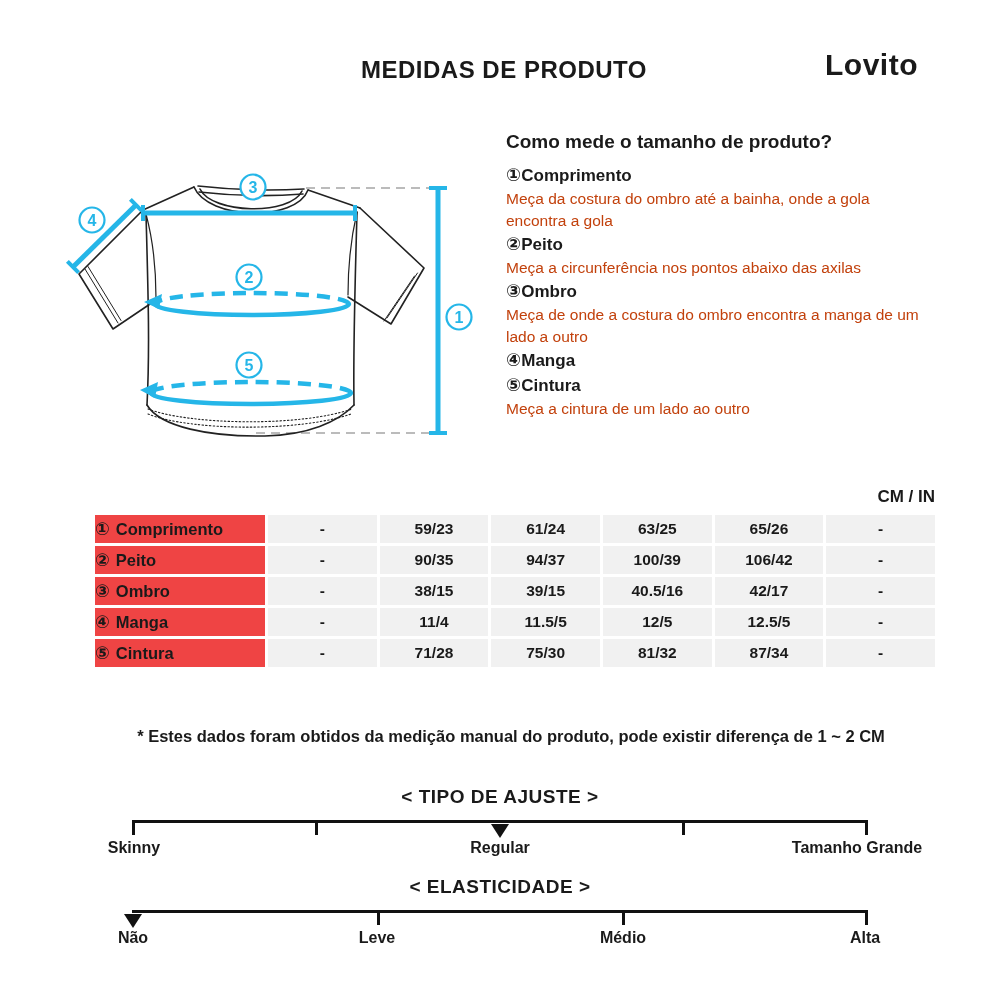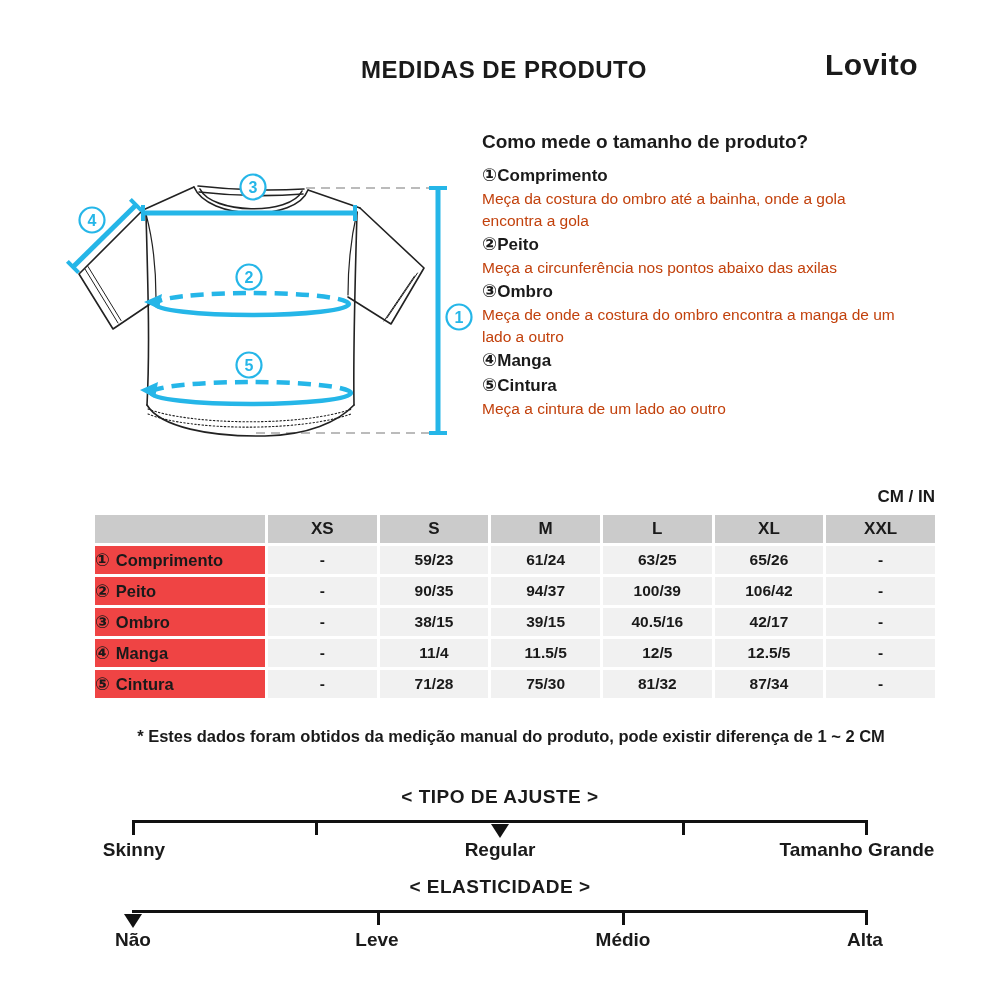--- a/index.html
+++ b/index.html
@@ -5,21 +5,21 @@
   html,body{margin:0;padding:0;background:#fff;}
   body{font-family:"Liberation Sans","DejaVu Sans",sans-serif;color:#1a1a1a;}
   #canvas{position:relative;width:1000px;height:1000px;background:#fff;overflow:hidden;}
 
   .page-title{position:absolute;top:56px;left:0;right:0;text-align:center;
     font-size:24px;font-weight:800;letter-spacing:.5px;margin-left:8px;}
   .brand{position:absolute;top:48px;right:82px;font-size:30px;font-weight:800;letter-spacing:.5px;}
 
   .diagram{position:absolute;left:60px;top:148px;width:420px;height:320px;}
 
-  .guide{position:absolute;left:482px;top:131px;width:422px;}
+  .guide{position:absolute;left:506px;top:131px;width:422px;}
   .guide h2{margin:0 0 10px 0;font-size:19px;font-weight:800;}
   .guide .g-label{font-size:17px;font-weight:800;line-height:24px;}
   .guide .g-num{font-size:18px;font-weight:700;}
   .guide .g-desc{font-size:15.5px;line-height:22px;color:#c2410c;}
 
   .unit-label{position:absolute;top:487px;right:65px;font-size:17px;font-weight:800;}
 
   table.sizes{position:absolute;left:92px;top:512px;width:846px;
     border-collapse:separate;border-spacing:3px;table-layout:fixed;}
   table.sizes td{height:28px;padding:0;vertical-align:middle;}
@@ -31,21 +31,21 @@
 
   .footnote{position:absolute;top:727px;left:0;right:0;text-align:center;
     font-size:16.5px;font-weight:800;padding-left:22px;}
 
   .slider-title{position:absolute;left:0;right:0;text-align:center;
     font-size:19px;font-weight:800;letter-spacing:.5px;}
   .track{position:absolute;left:132px;width:736px;height:14px;border-top:3px solid #111;}
   .tick{position:absolute;top:0;width:3px;height:12px;background:#111;}
   .tri{position:absolute;width:0;height:0;border-left:9px solid transparent;
     border-right:9px solid transparent;border-top:14px solid #111;top:1px;}
-  .sl-label{position:absolute;transform:translateX(-50%);font-size:19px;font-weight:800;white-space:nowrap;}
+  .sl-label{position:absolute;transform:translateX(-50%);font-size:16px;font-weight:800;white-space:nowrap;}
 </style>
 </head>
 <body>
 
 <div id="canvas">
 
   <div class="page-title">MEDIDAS DE PRODUTO</div>
   <div class="brand">Lovito</div>
 
   <svg class="diagram" viewBox="0 0 420 320" xmlns="http://www.w3.org/2000/svg">
@@ -137,29 +137,20 @@
     <colgroup>
         <col style="width:170px">
         <col>
         <col>
         <col>
         <col>
         <col>
         <col>
       </colgroup>
     <tbody>
-        <tr>
-      <td class="corner"></td>
-      <td class="hcell">XS</td>
-      <td class="hcell">S</td>
-      <td class="hcell">M</td>
-      <td class="hcell">L</td>
-      <td class="hcell">XL</td>
-      <td class="hcell">XXL</td>
-    </tr>
     <tr>
       <td class="rlabel"><span class="num">①</span><span>Comprimento</span></td>
       <td class="val">-</td>
       <td class="val">59/23</td>
       <td class="val">61/24</td>
       <td class="val">63/25</td>
       <td class="val">65/26</td>
       <td class="val">-</td>
     </tr>
     <tr>

